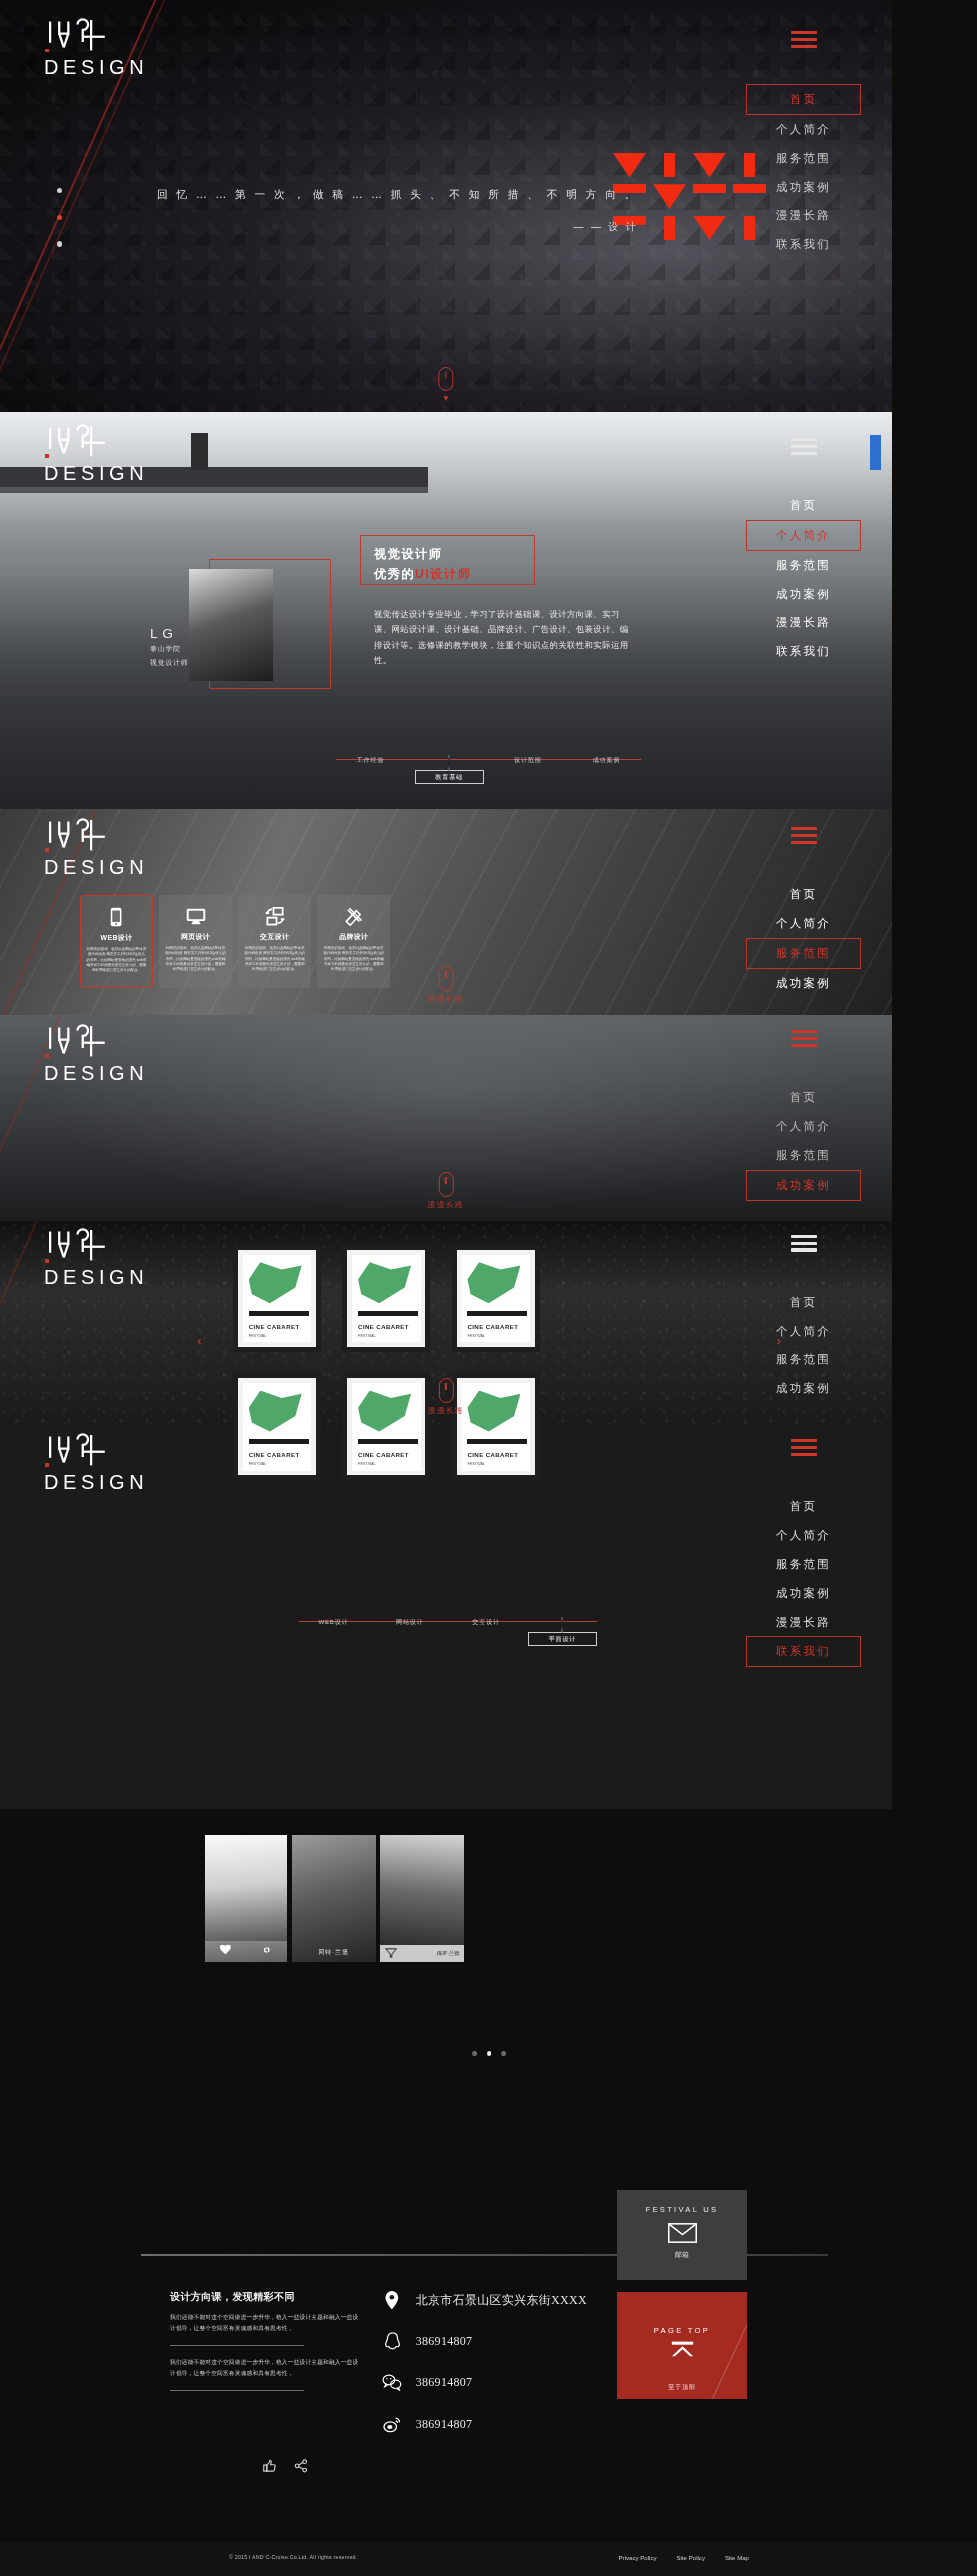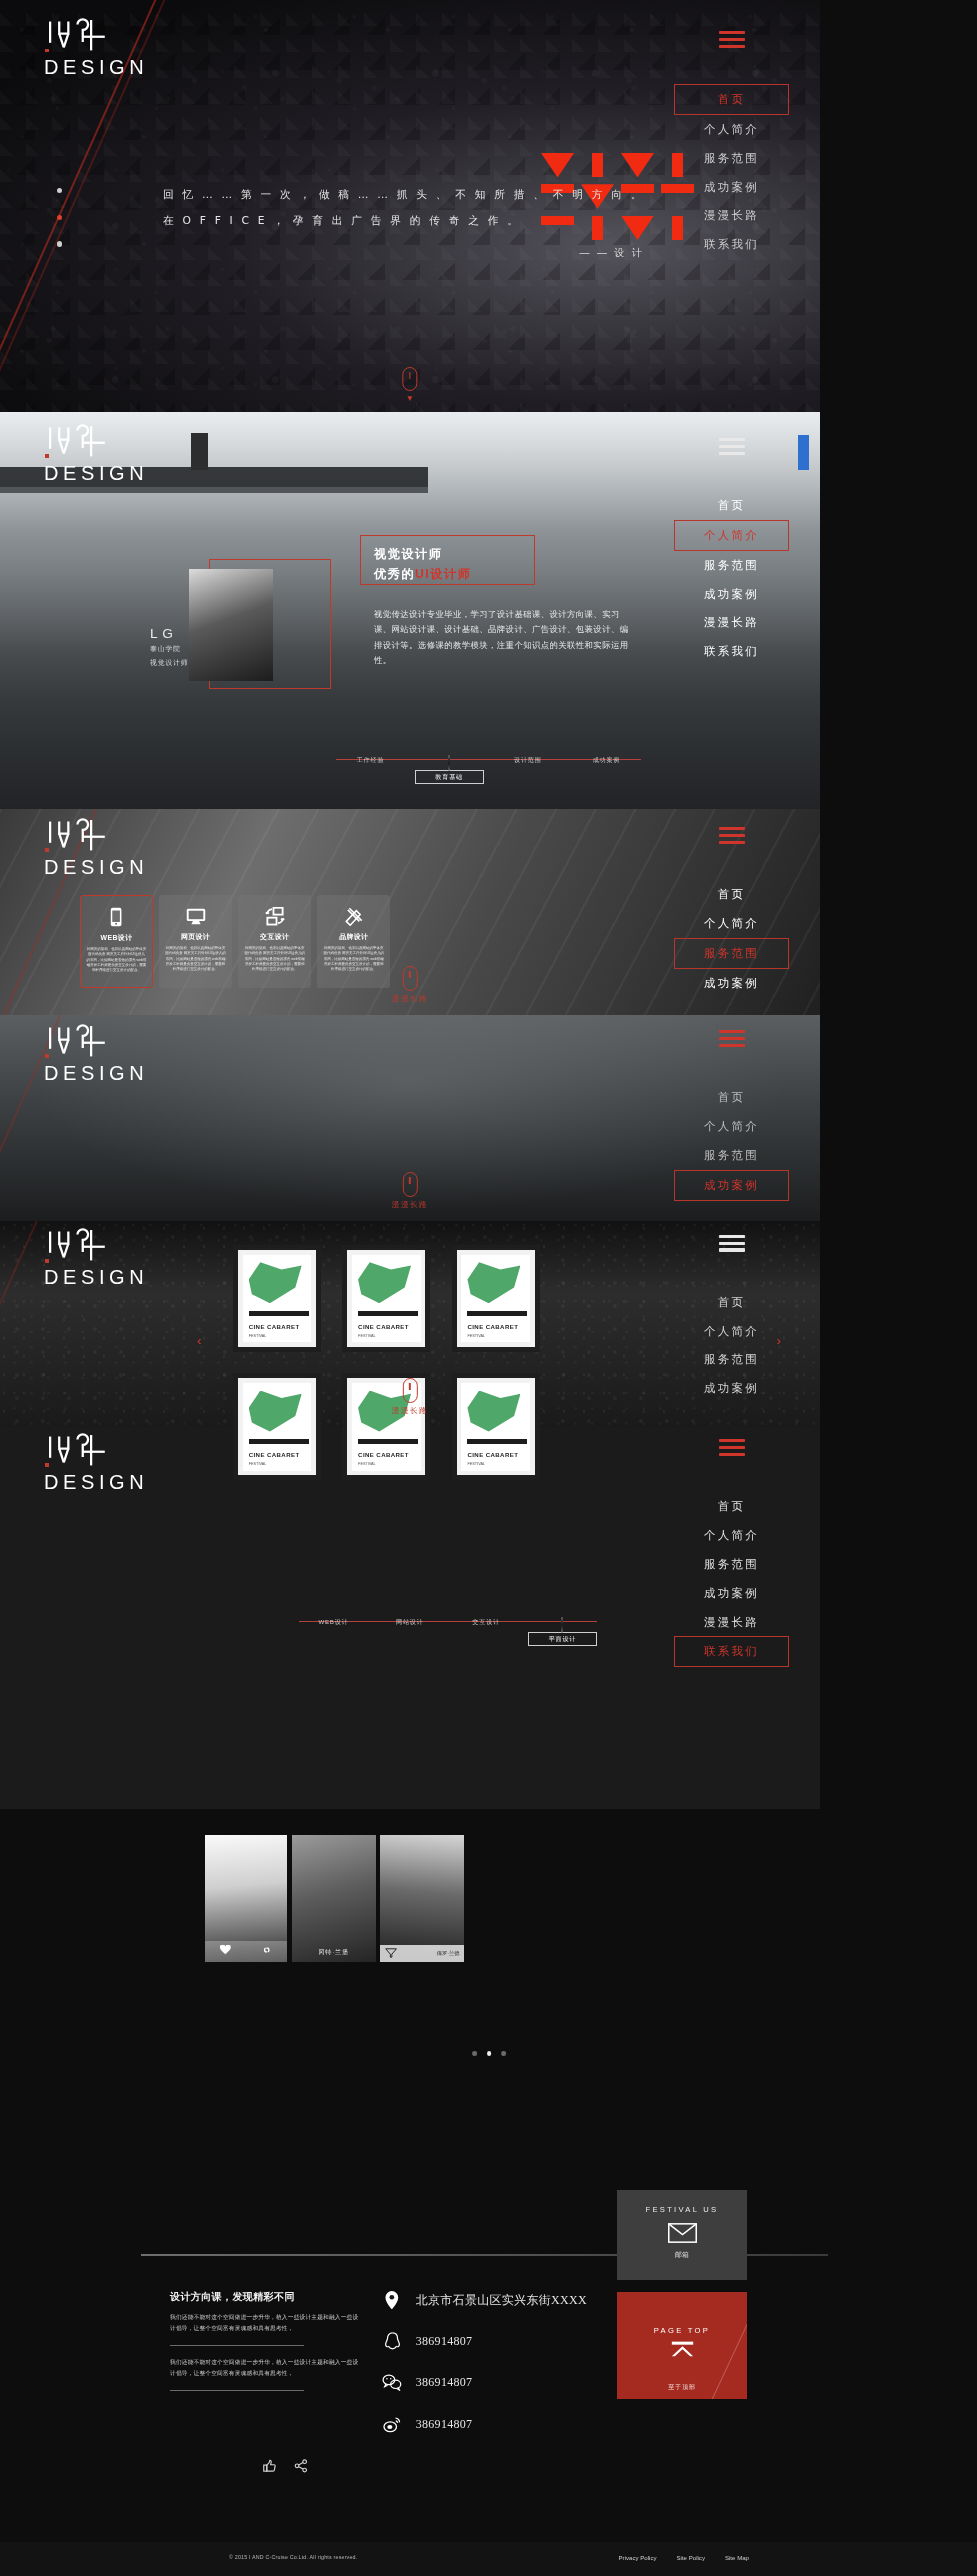--- a/index.html
+++ b/index.html
@@ -3,21 +3,21 @@
 <meta charset="utf-8">
 <title>LG DESIGN</title>
 <style>
   * { margin:0; padding:0; box-sizing:border-box; }
   html,body { background:#0d0d0d; }
   body {
     width:978px; height:2576px;
     font-family:"Liberation Sans","DejaVu Sans",sans-serif;
     color:#fff; overflow:hidden; position:relative;
   }
-  .section { position:relative; width:820px; overflow:hidden; }
+  .section { position:relative; width:892px; overflow:hidden; }
 
   
   .logo { position:absolute; left:44px; top:17px; z-index:40; }
   .logo-mark {
     width:76px; height:43px; position:relative;
   }
   .logo-mark svg { display:block; }
   .logo-text {
     font-size:20px; letter-spacing:4.6px; font-weight:400;
     color:#fff; margin-top:-3.1px; line-height:1;
@@ -55,21 +55,21 @@
     background-size:122px 107px,145px 130px,99px 92px,160px 153px,130px 122px,115px 115px,107px 99px;
   }
   .chips { position:absolute; inset:0; opacity:.55;
      background-image:
       linear-gradient(45deg, rgba(255,255,255,.05) 25%, transparent 25%),
       linear-gradient(-45deg, rgba(0,0,0,.35) 25%, transparent 25%);
      background-size:26px 26px, 35px 35px;
   }
   .diag { position:absolute; width:1.5px; height:840px; background:rgba(170,40,30,.65);
       transform:rotate(24deg); transform-origin:top left; }
-  .hero-quote { position:absolute; left:163px; top:182px; z-index:20; }
+  .hero-quote { position:absolute; left:157px; top:182px; z-index:20; }
   .hero-quote p { font-size:10.7px; letter-spacing:2.7px; line-height:26px; color:#e6e6e6;
      font-family:"DejaVu Sans",sans-serif; }
   .hero-sign { text-align:right; font-size:10px; letter-spacing:2.3px; color:#dcdcdc; margin-top:12.2px; }
   .hero-dots { position:absolute; left:57px; top:188px; z-index:20; }
   .hero-dots i { display:block; width:5.3px; height:5.3px; border-radius:50%; background:#cfcfcf; margin-bottom:21.4px; }
   .hero-dots i.on { background:#e0402c; }
   .redglyph { position:absolute; right:126px; top:153px; z-index:18; width:153px;
      display:grid; grid-template-columns:repeat(4,1fr); gap:6.9px; }
   .redglyph b { display:block; height:24.4px; background:#f02b12; }
   .redglyph b.t { clip-path:polygon(0 0,100% 0,50% 100%); }
@@ -220,21 +220,20 @@
   </div>
 
   <div class="hero-dots">
     <i></i>
     <i class="on"></i>
     <i></i>
   </div>
 
   <div class="hero-quote">
     <p>回 忆 … … 第 一 次 ， 做 稿 … … 抓 头 、 不 知 所 措 、 不 明 方 向 。</p>
-    <p>在 O F F I C E ， 孕 育 出 广 告 界 的 传 奇 之 作 。</p>
     <div class="hero-sign">— — 设 计</div>
   </div>
 
   <div class="redglyph">
     <b class="t"></b>
       <b class="n"></b>
       <b class="t"></b>
       <b class="n"></b>
     <b class="h"></b>
       <b class="t"></b>

